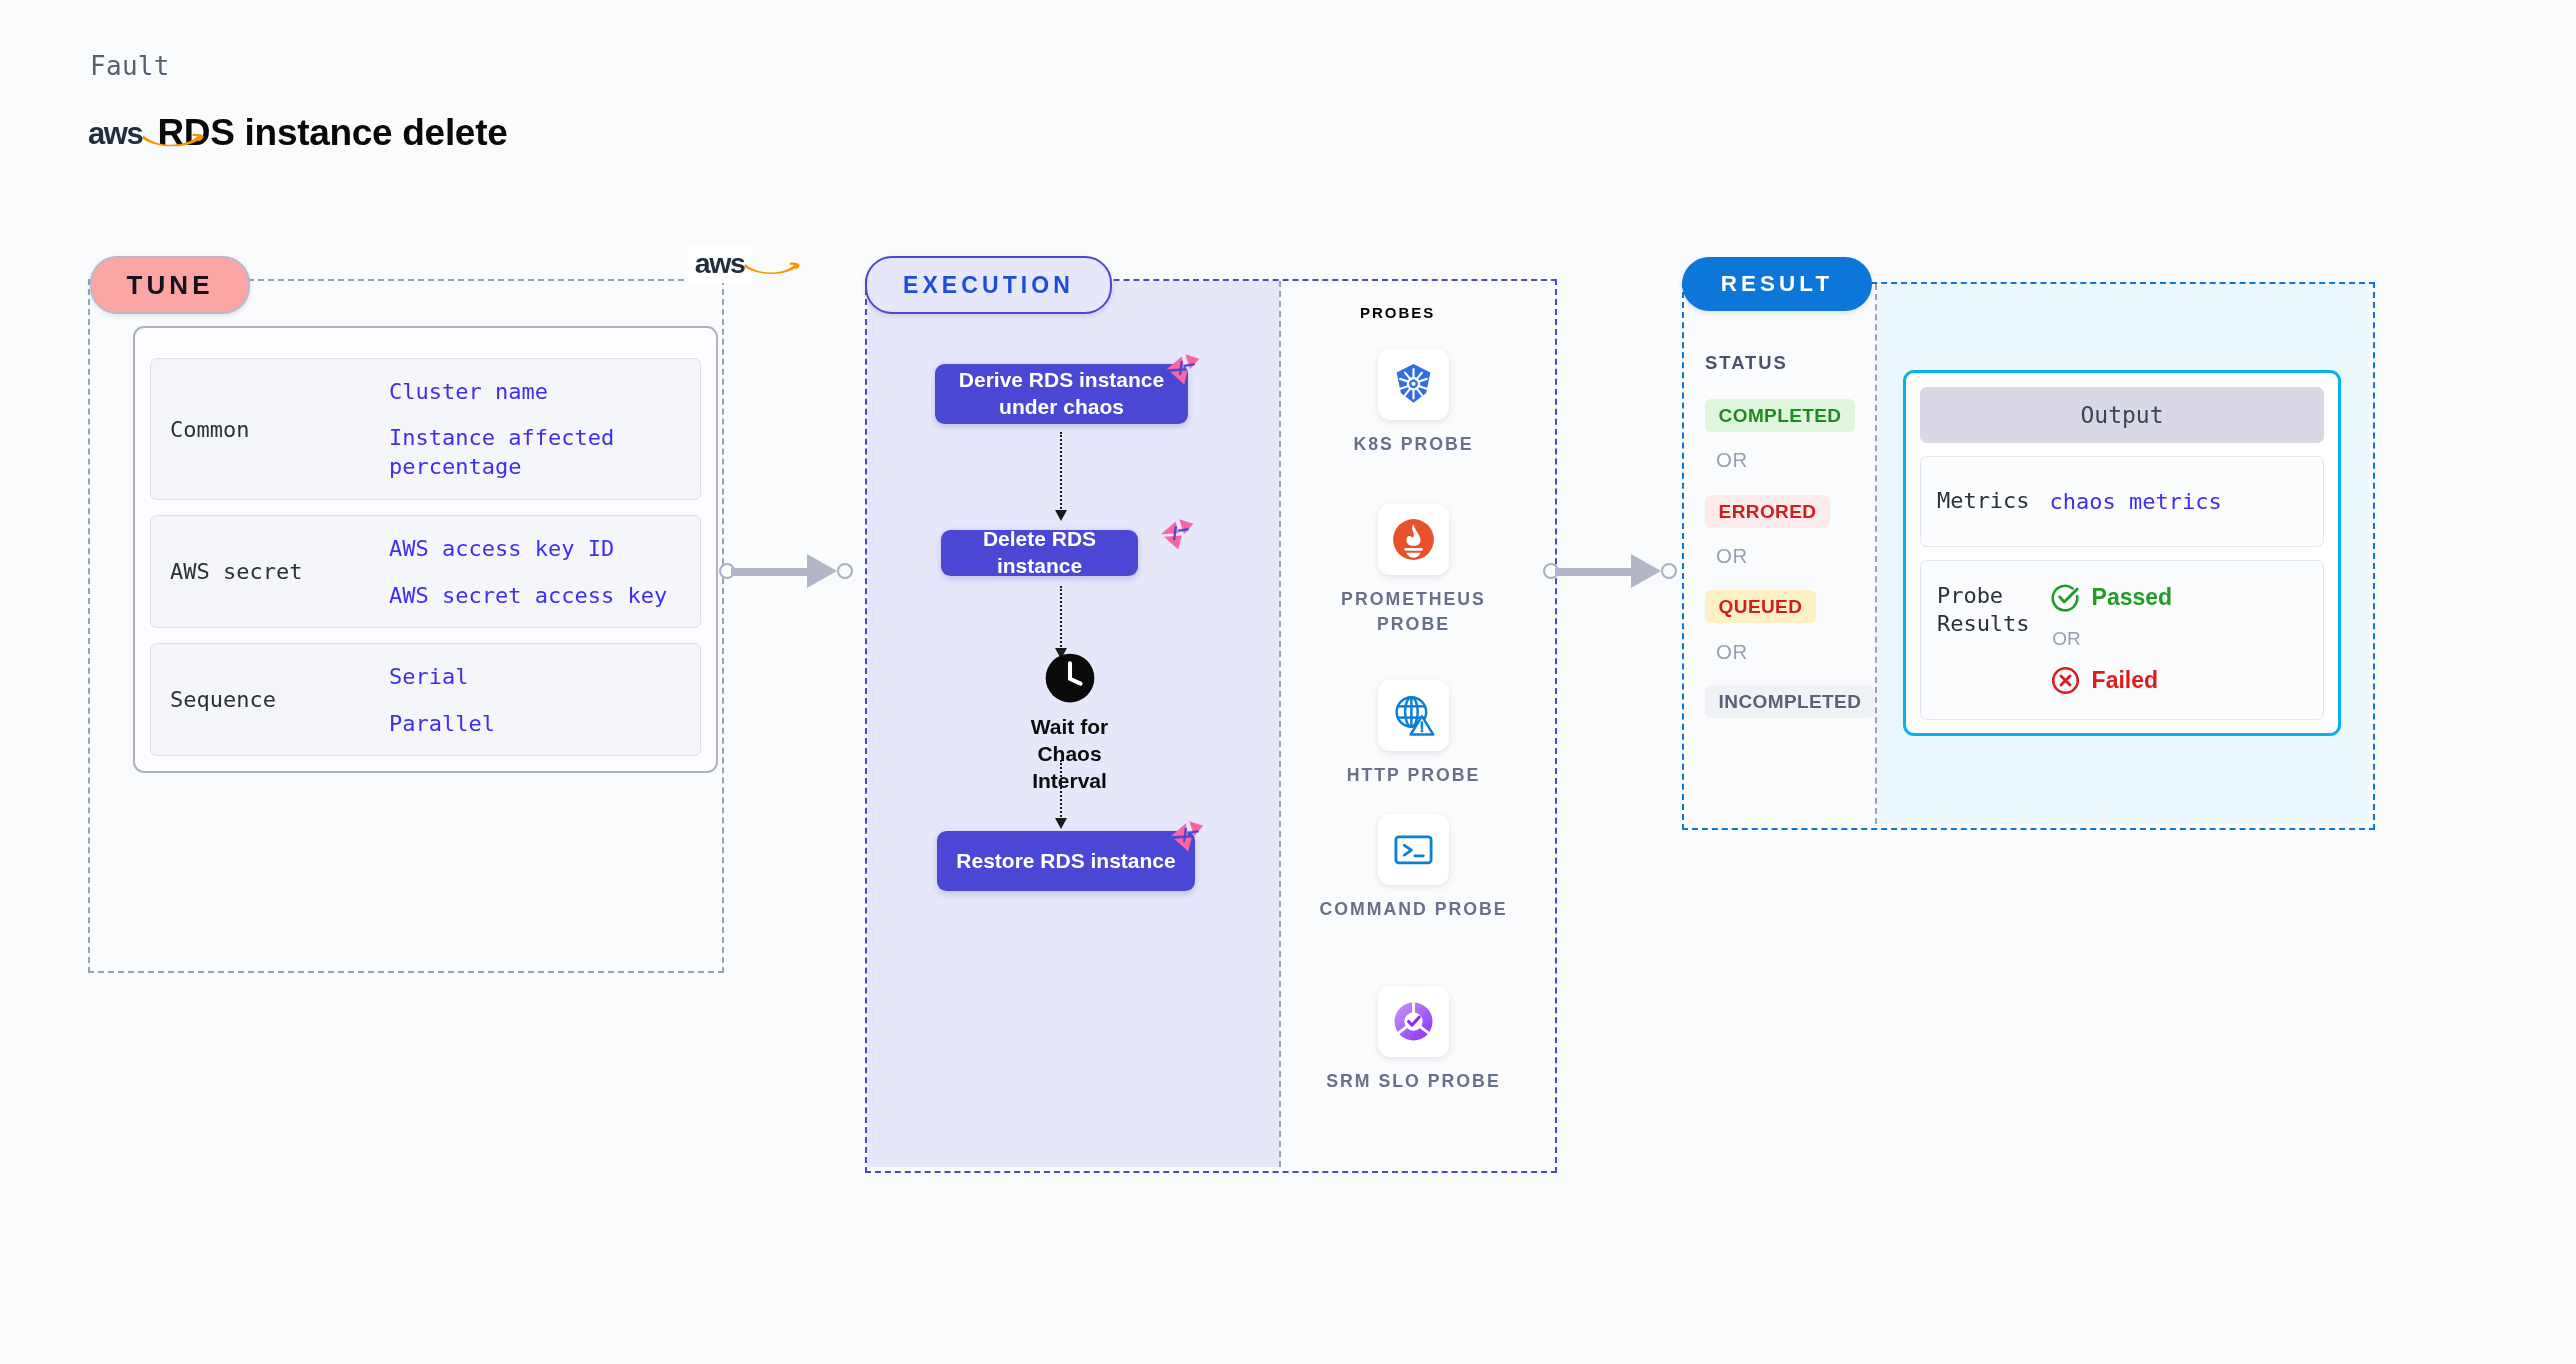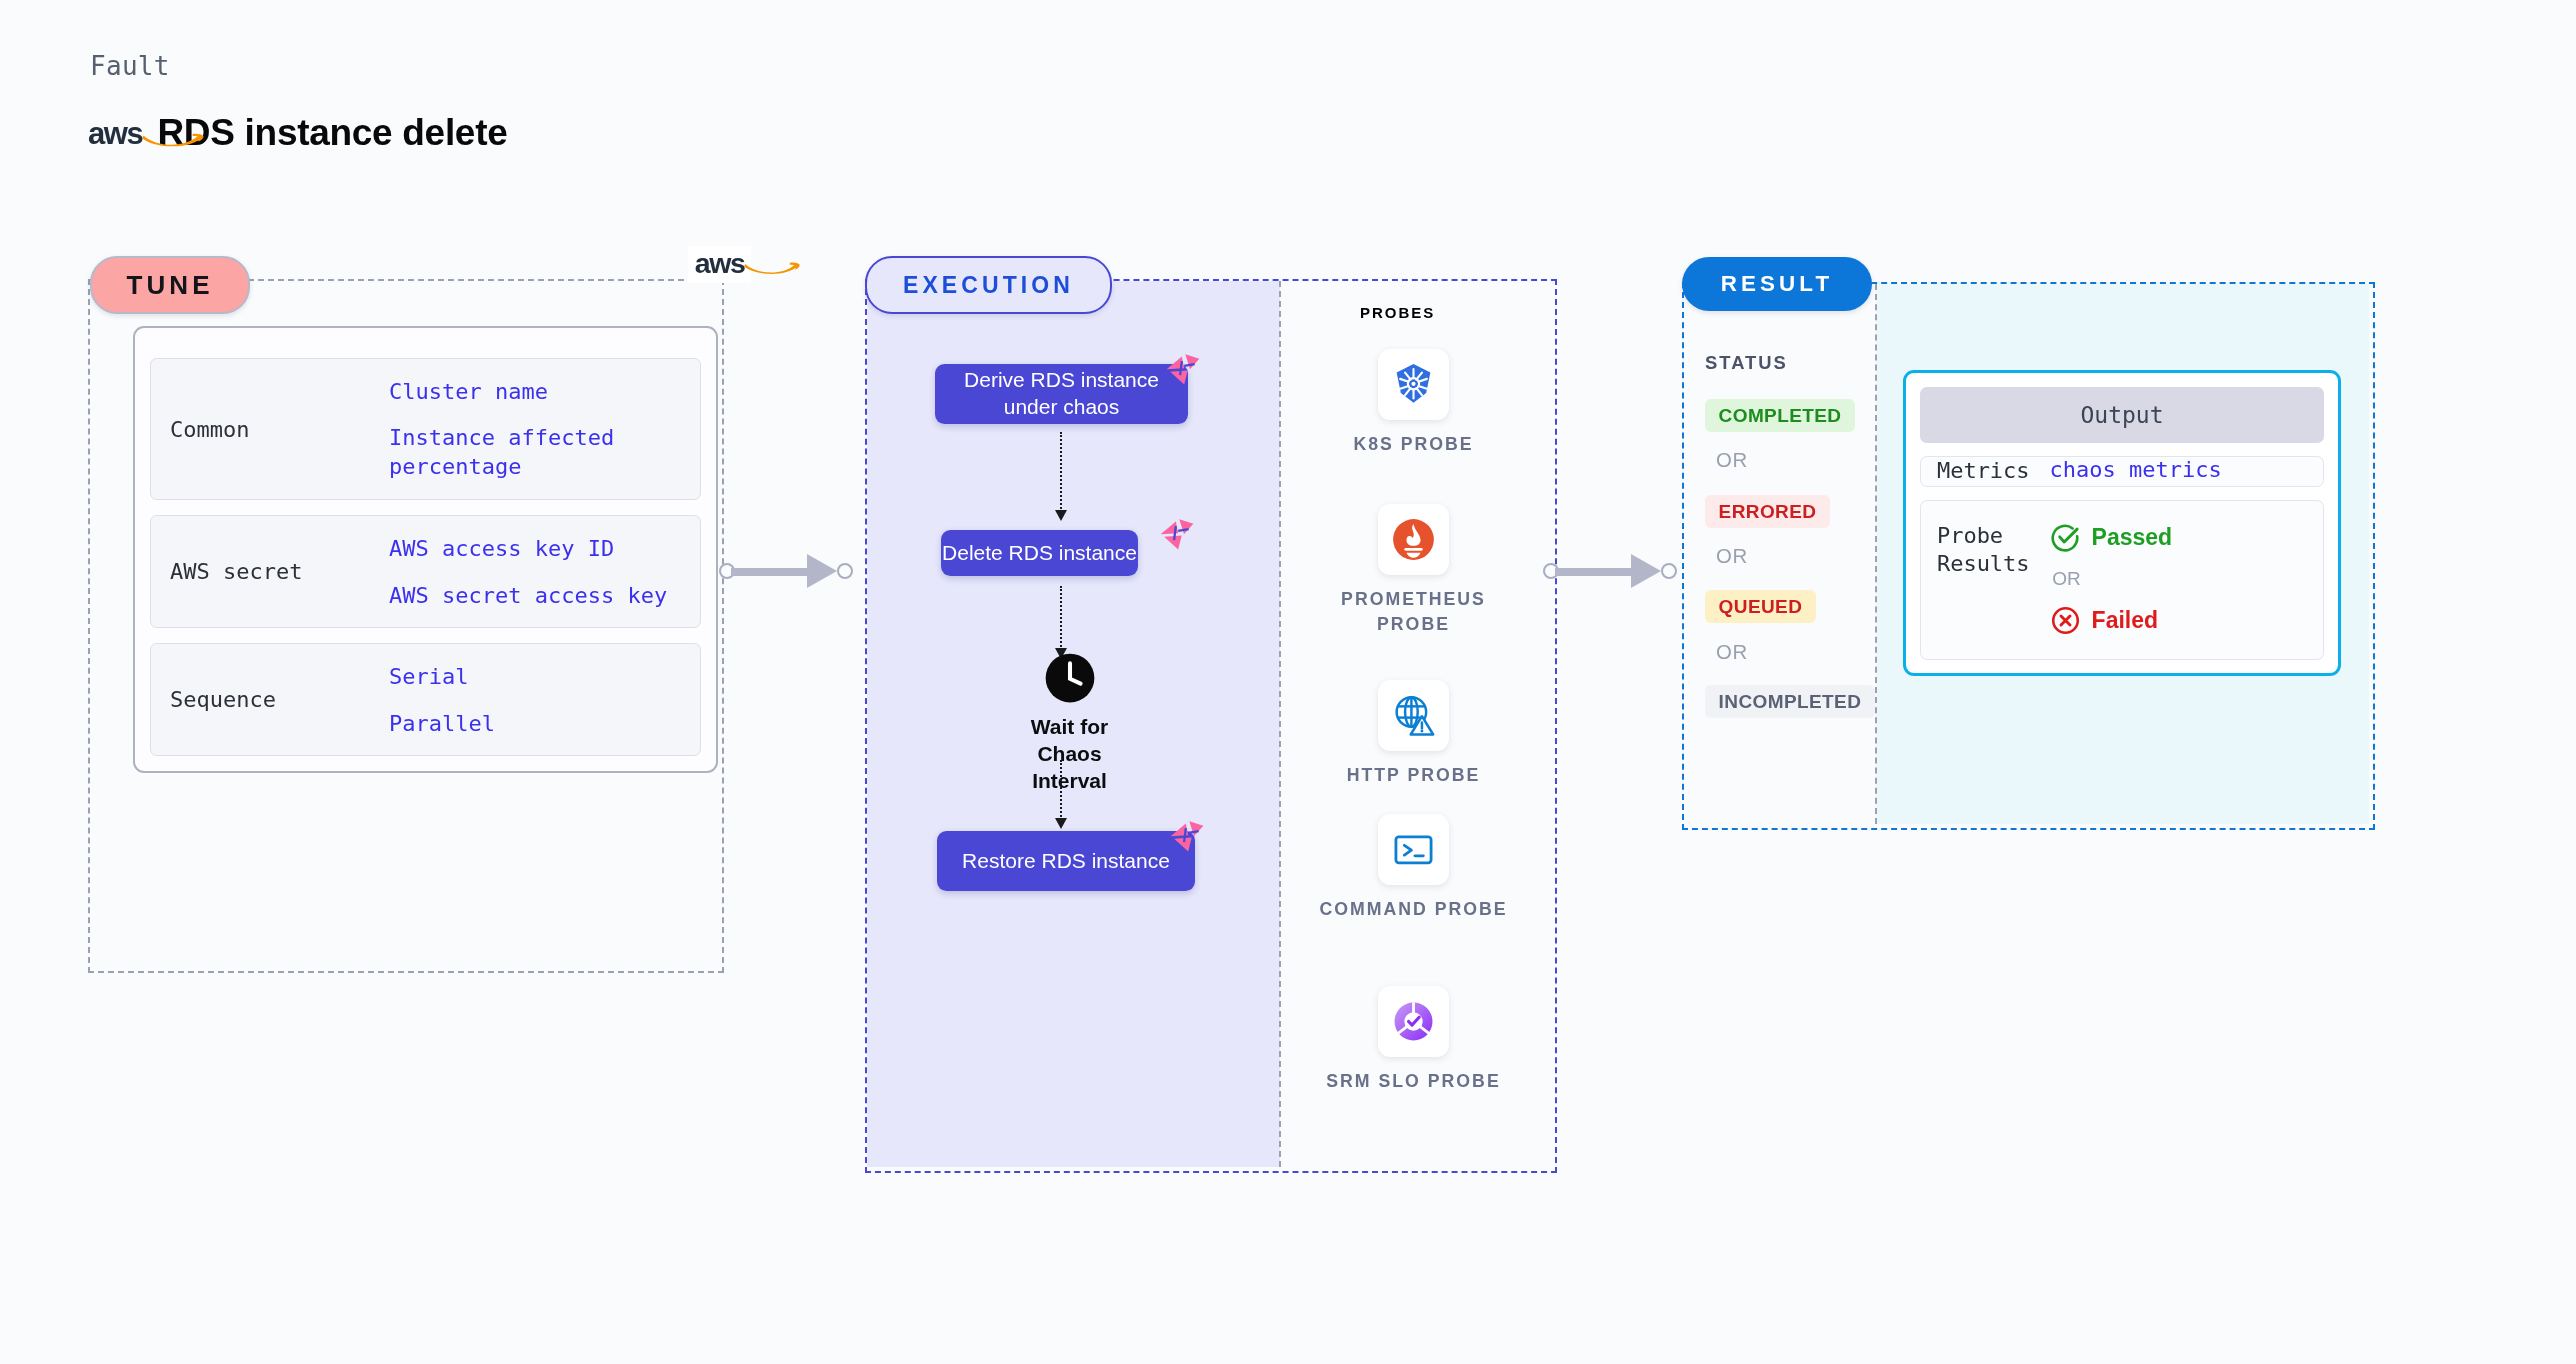--- a/index.html
+++ b/index.html
@@ -111,21 +111,21 @@
   .grp .vals div:last-child{margin-bottom:0;}
 
   
   #aws-small{position:absolute;left:688px;top:246px;background:#ffffff;padding:2.7px 6.8px 5.4px 6.8px;z-index:25;}
   #aws-small .txt{font-size:28.5px;letter-spacing:-1.4px;}
 
   
   .flow-node{
     position:absolute;background:#4a47d5;border-radius:9.5px;
     display:flex;align-items:center;justify-content:center;text-align:center;
-    color:#ffffff;font-family:"Liberation Sans",sans-serif;font-weight:normal;
+    color:#ffffff;font-family:"Liberation Sans",sans-serif;font-weight:bold;
     font-size:21px;line-height:1.28;box-shadow:0 2.7px 6.1px rgba(40,40,120,.2);
     padding:0 0;box-sizing:border-box;
   }
   #node1{left:935px;top:364px;width:253px;height:60px;}
   #node2{left:941px;top:530px;width:197px;height:46px;}
   #node4{left:937px;top:831px;width:258px;height:60px;}
 
   .litmus{position:absolute;width:38px;height:35px;z-index:5;}
   .arrow-v{position:absolute;width:0;border-left:2.7px dotted #1a1a1a;}
   .arrow-head{
@@ -175,21 +175,21 @@
 
   
   #out-card{
     position:absolute;left:1903px;top:370px;width:438px;
     background:#ffffff;border:3.4px solid #0cb0e8;border-radius:11px;
     box-sizing:border-box;padding:13.6px;
   }
   #out-card .card-header{height:56px;font-size:23px;}
   .orow{
     margin-top:13.6px;background:#fbfcfe;border:1.4px solid #e2e5ed;border-radius:6.8px;
-    display:flex;box-sizing:border-box;padding:0 0;
+    display:flex;align-items:center;box-sizing:border-box;padding:30px 0;
   }
   .orow .lbl{
     width:129px;flex:none;padding-left:16.3px;box-sizing:border-box;
     font-family:"DejaVu Sans Mono","Liberation Mono",monospace;
     font-size:22px;color:#2c3038;line-height:1.3;
   }
   .orow .val{
     font-family:"DejaVu Sans Mono","Liberation Mono",monospace;
     font-size:22px;color:#3b30ee;
   }

